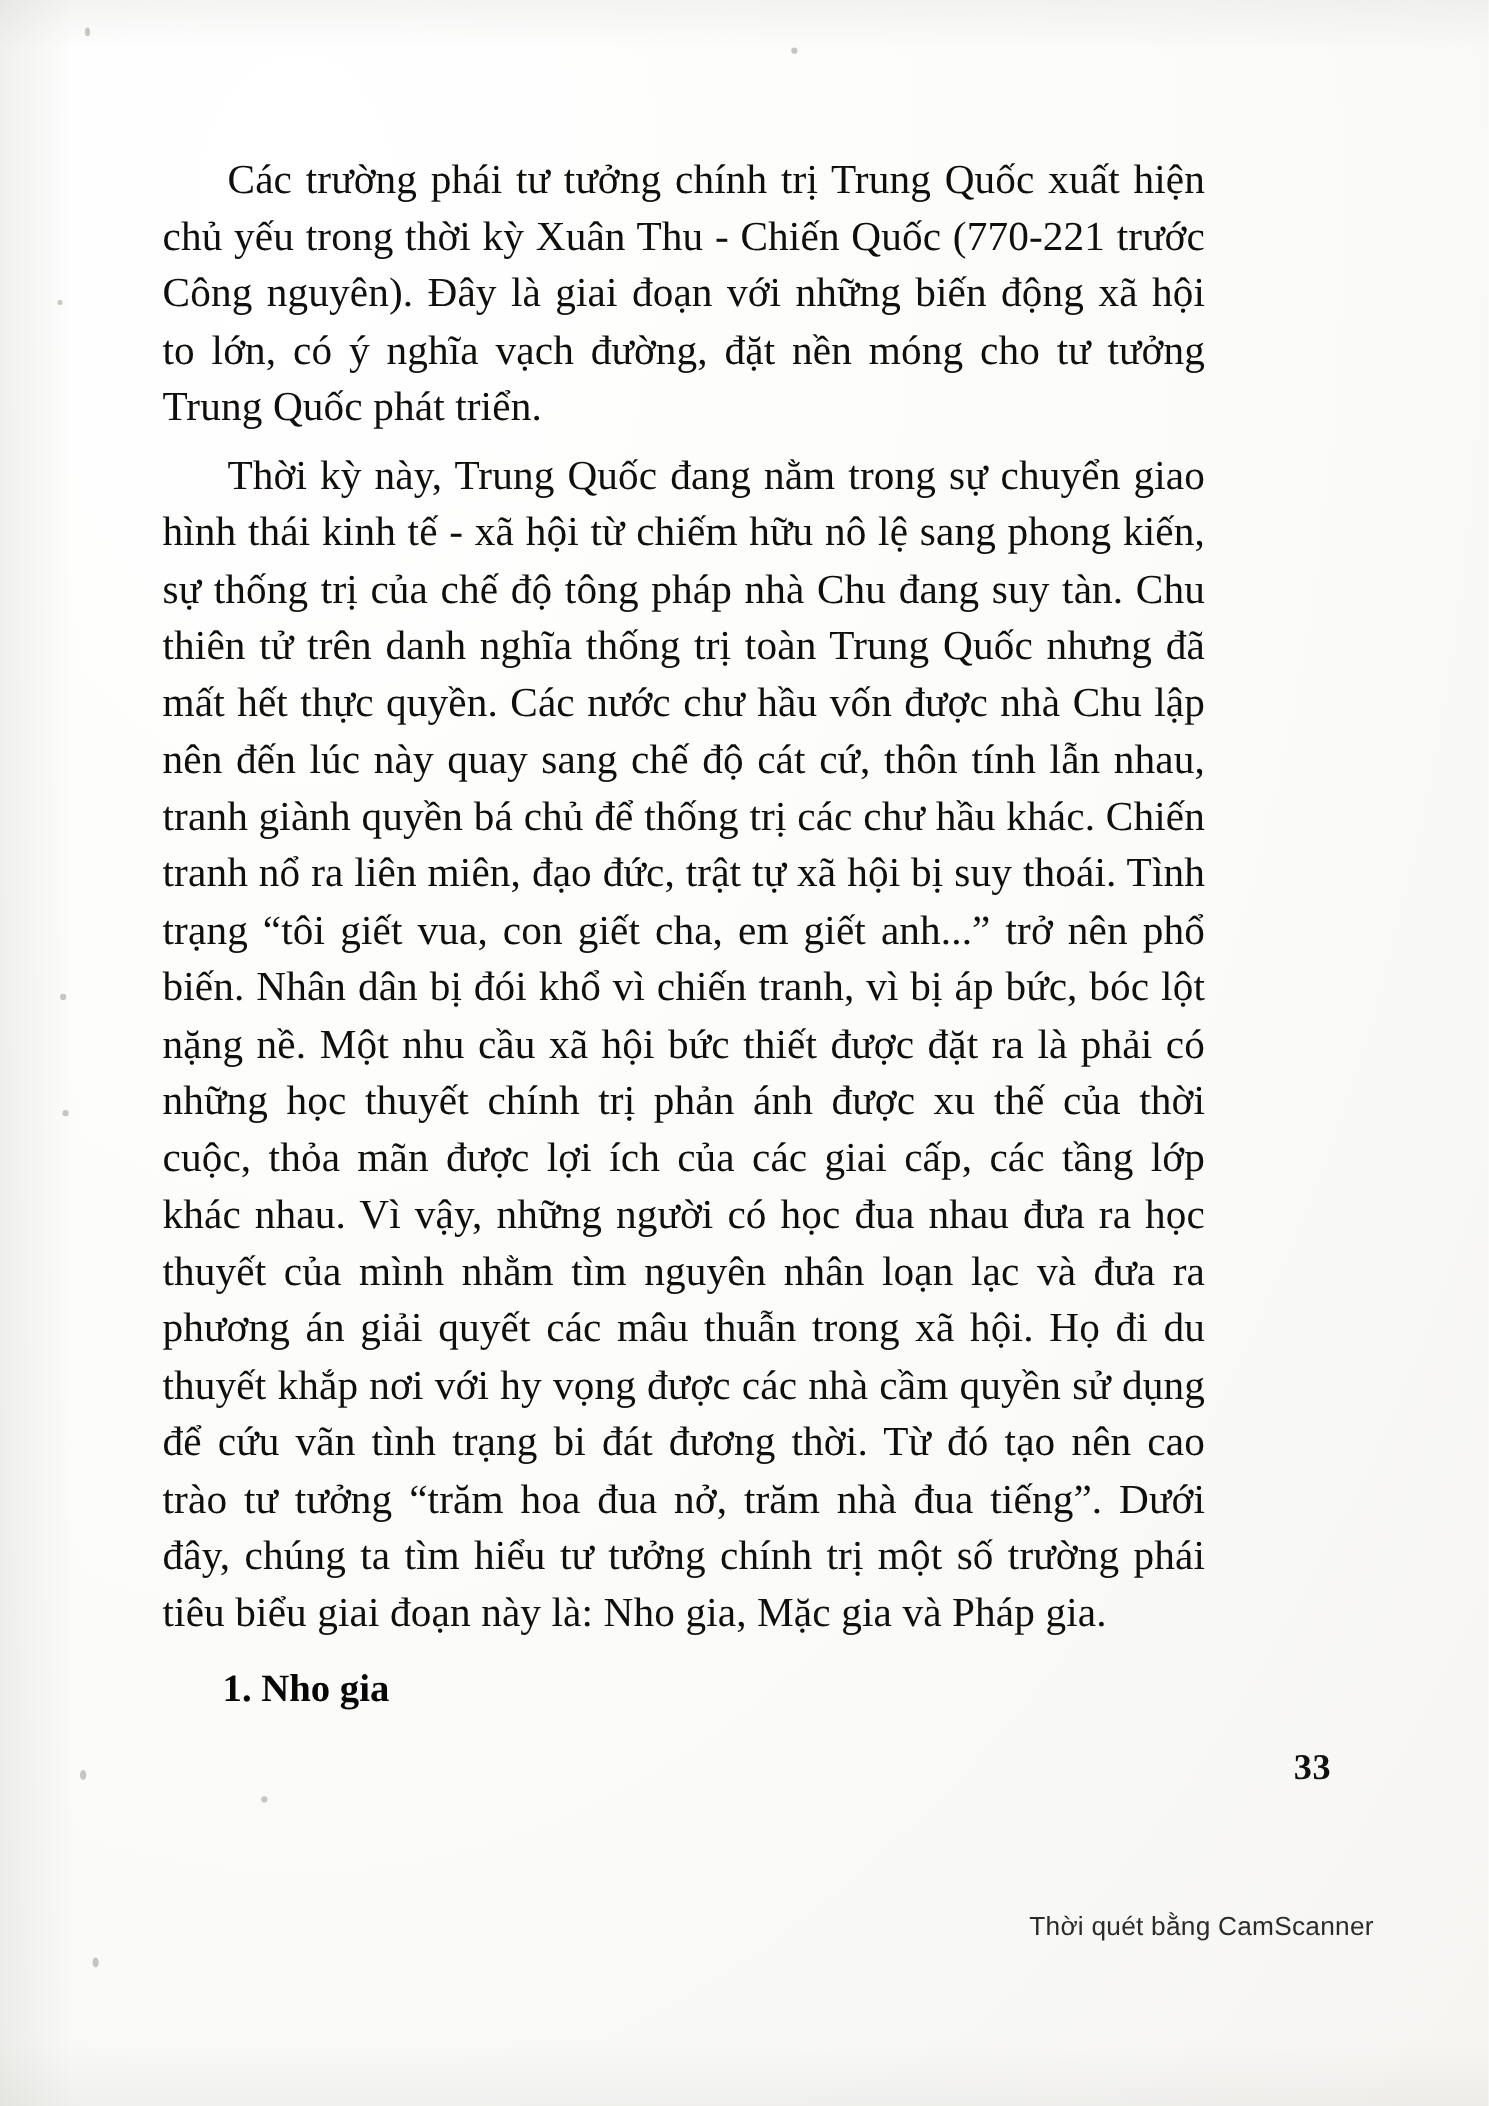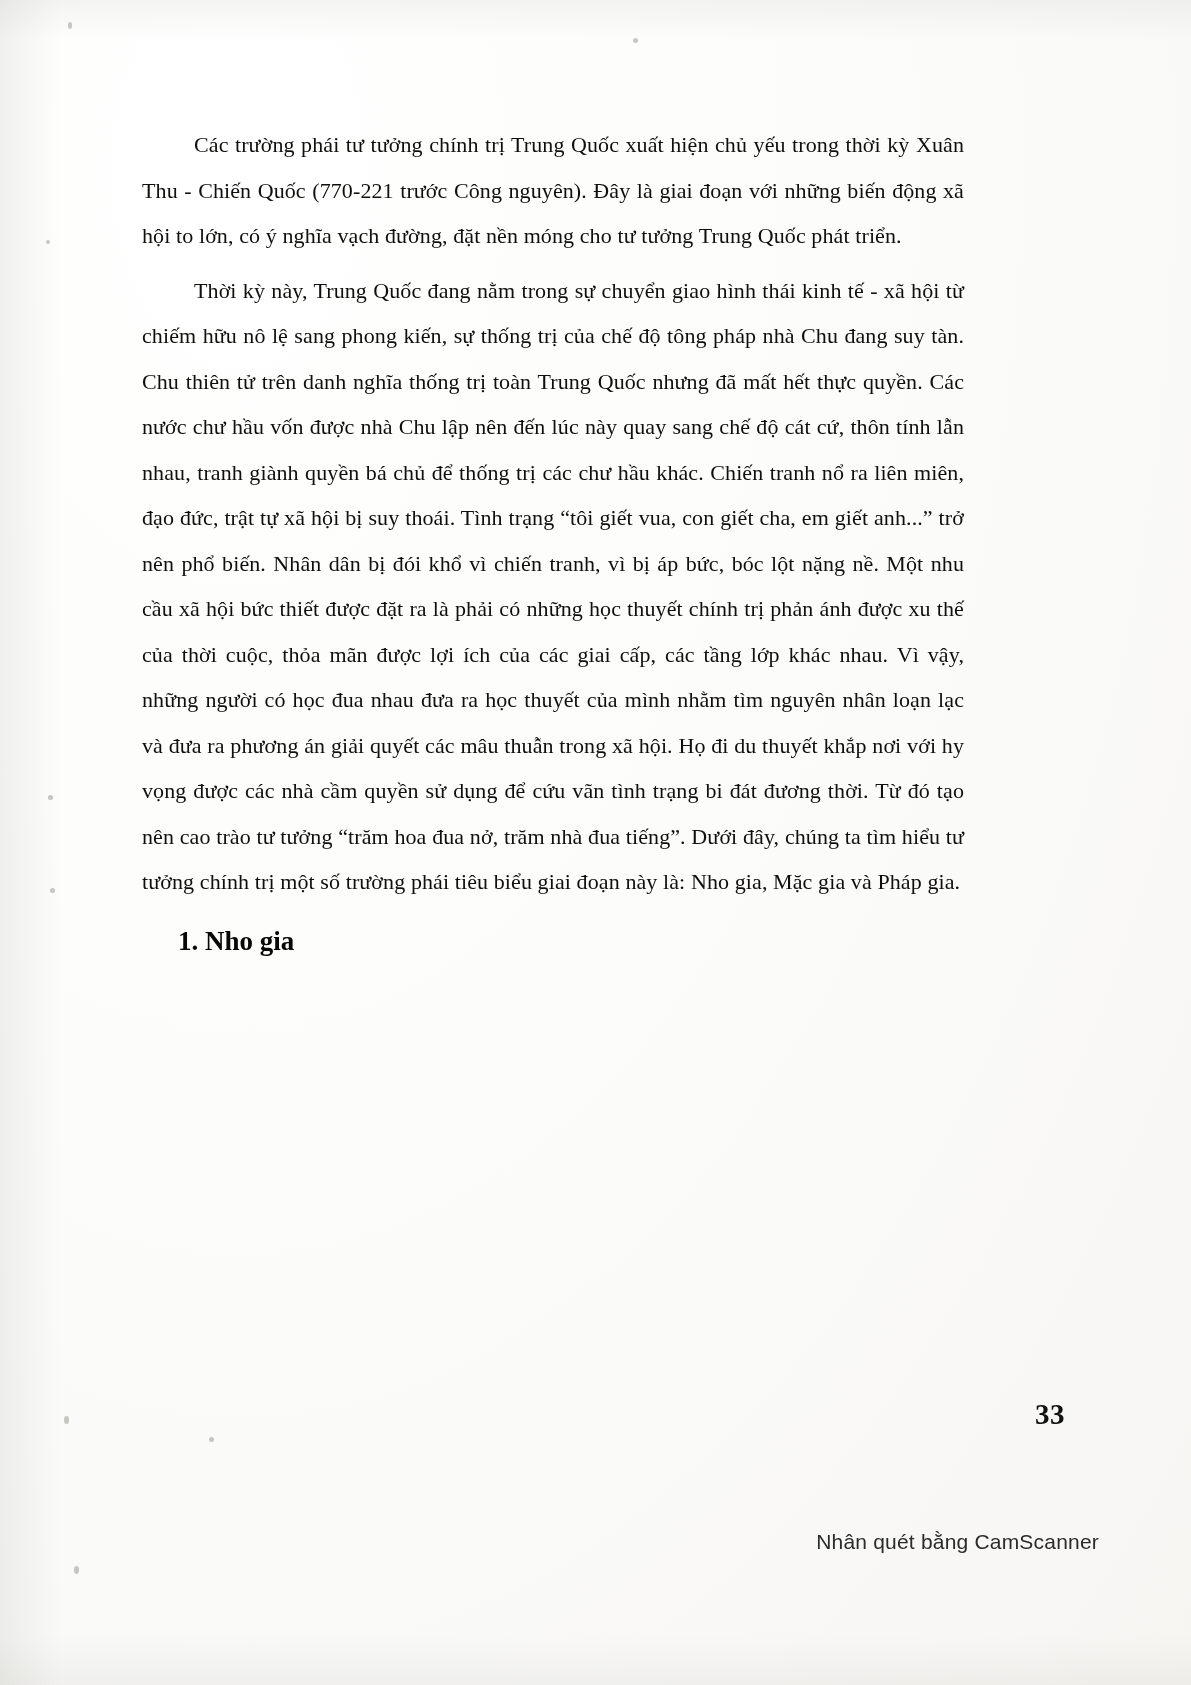--- a/index.html
+++ b/index.html
@@ -28,34 +28,34 @@
     border-radius: 50%;
     opacity: .55;
   }
   .content {
     position: absolute;
     left: 126px;
     top: 122px;
     width: 838px;
   }
   p.para {
-    margin: 0 0 0 16px;
-    font-size: 22px;
+    margin: 0 0 0 4px;
+    font-size: 33px;
     line-height: 45.5px;
     text-align: justify;
     text-justify: inter-word;
     letter-spacing: .1px;
     text-indent: 52px;
     color: #100f0d;
   }
   p.para + p.para {
     margin-top: 9px;
   }
   h2.heading {
-    font-size: 27px;
+    font-size: 31px;
     line-height: 45px;
     font-weight: bold;
     margin: 14px 0 2px 0;
     text-indent: 52px;
     color: #070707;
   }
   .page-number {
     position: absolute;
     right: 126px;
     top: 1398px;
@@ -111,15 +111,15 @@
   <div class="speck" style="left:74px;  top:1566px;width:5px; height:8px;"></div>
   <div class="speck" style="left:209px; top:1437px;width:5px; height:5px;"></div>
 
   <div class="content">
     <p class="para">Các trường phái tư tưởng chính trị Trung Quốc xuất hiện chủ yếu trong thời kỳ Xuân Thu - Chiến Quốc (770-221 trước Công nguyên). Đây là giai đoạn với những biến động xã hội to lớn, có ý nghĩa vạch đường, đặt nền móng cho tư tưởng Trung Quốc phát triển.</p>
     <p class="para">Thời kỳ này, Trung Quốc đang nằm trong sự chuyển giao hình thái kinh tế - xã hội từ chiếm hữu nô lệ sang phong kiến, sự thống trị của chế độ tông pháp nhà Chu đang suy tàn. Chu thiên tử trên danh nghĩa thống trị toàn Trung Quốc nhưng đã mất hết thực quyền. Các nước chư hầu vốn được nhà Chu lập nên đến lúc này quay sang chế độ cát cứ, thôn tính lẫn nhau, tranh giành quyền bá chủ để thống trị các chư hầu khác. Chiến tranh nổ ra liên miên, đạo đức, trật tự xã hội bị suy thoái. Tình trạng “tôi giết vua, con giết cha, em giết anh...” trở nên phổ biến. Nhân dân bị đói khổ vì chiến tranh, vì bị áp bức, bóc lột nặng nề. Một nhu cầu xã hội bức thiết được đặt ra là phải có những học thuyết chính trị phản ánh được xu thế của thời cuộc, thỏa mãn được lợi ích của các giai cấp, các tầng lớp khác nhau. Vì vậy, những người có học đua nhau đưa ra học thuyết của mình nhằm tìm nguyên nhân loạn lạc và đưa ra phương án giải quyết các mâu thuẫn trong xã hội. Họ đi du thuyết khắp nơi với hy vọng được các nhà cầm quyền sử dụng để cứu vãn tình trạng bi đát đương thời. Từ đó tạo nên cao trào tư tưởng “trăm hoa đua nở, trăm nhà đua tiếng”. Dưới đây, chúng ta tìm hiểu tư tưởng chính trị một số trường phái tiêu biểu giai đoạn này là: Nho gia, Mặc gia và Pháp gia.</p>
     <h2 class="heading">1. Nho gia</h2>
   </div>
 
   <div class="page-number">33</div>
-  <div class="footer-note">Nhân quét bằng CamScanner</div>
+  <div class="footer-note">Thời quét bằng CamScanner</div>
 
 </div>
 
 </body></html>

